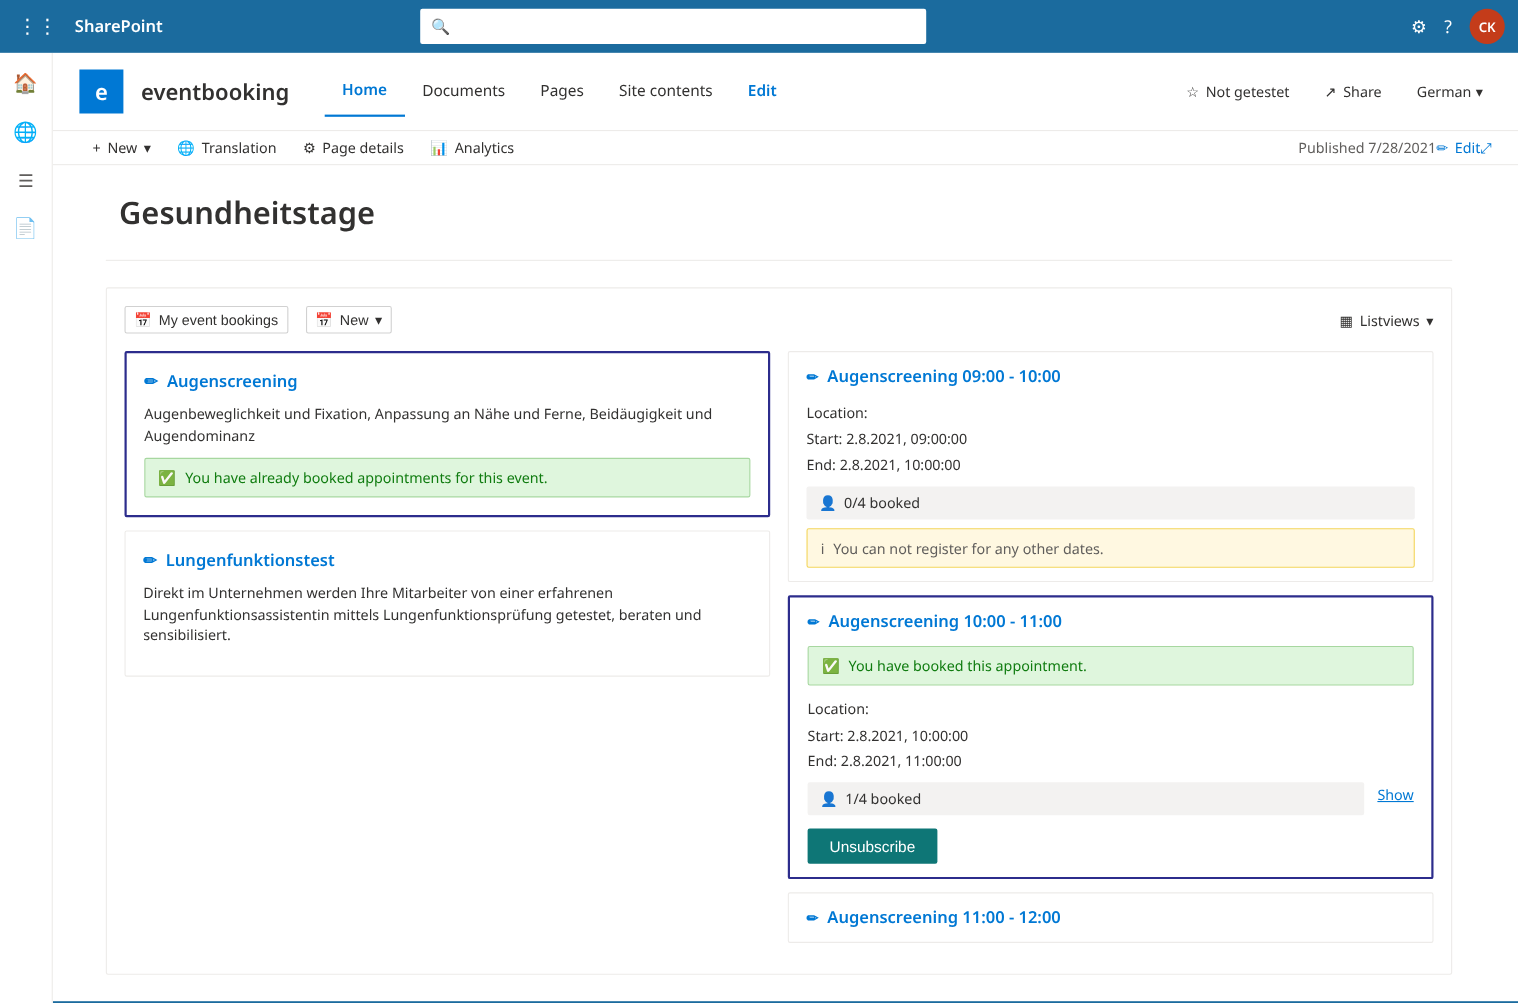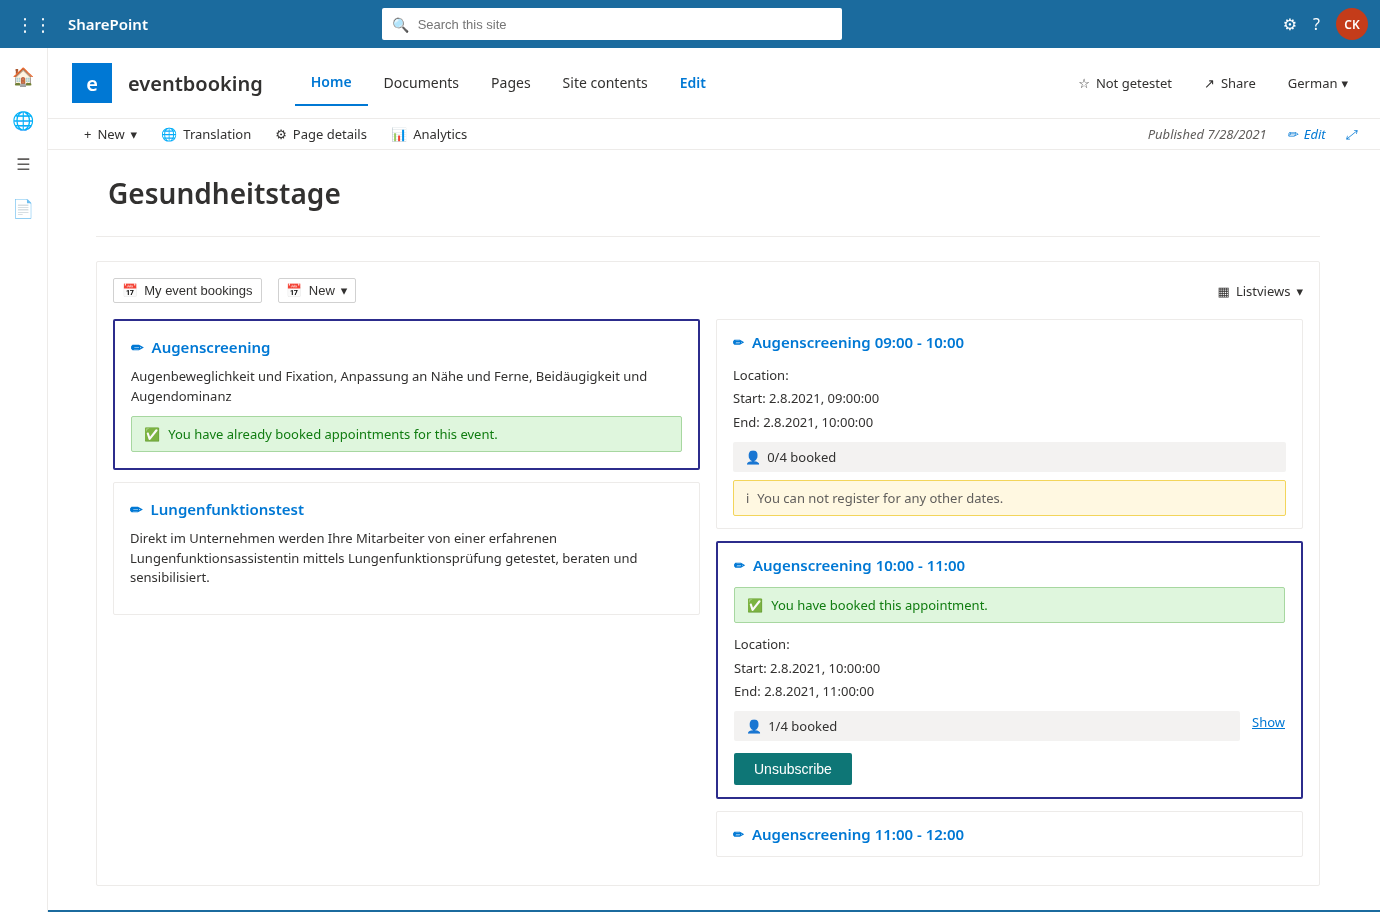--- a/index.html
+++ b/index.html
@@ -203,24 +203,23 @@
       gap: 6px;
       font-size: 13px;
       color: #323130;
       cursor: pointer;
       padding: 6px 12px;
     }
     .toolbar-right {
       margin-left: auto;
       display: flex;
       align-items: flex-end;
-      gap: 20px;
+      gap: 0;
       font-size: 13px;
       color: #605e5c;
-      font-style: italic;
     }
     .toolbar-edit-btn {
       display: flex;
       align-items: center;
       gap: 6px;
       cursor: pointer;
       color: #0078d4;
       font-size: 13px;
     }
 
@@ -406,21 +405,20 @@
 </head>
 <body>
 
 <div class="top-nav-wrapper">
   <div class="top-nav">
     <span class="top-nav-waffle">⋮⋮</span>
     <span class="top-nav-brand">SharePoint</span>
 
     <div class="top-nav-search">
       <span style="color:#605e5c;">🔍</span>
-      <input type="text" placeholder="Search this site" style="">
     </div>
 
     <div class="top-nav-right">
       <span class="top-nav-icon">⚙</span>
       <span class="top-nav-icon">?</span>
       <div class="avatar">CK</div>
     </div>
   </div>
 </div>
 

